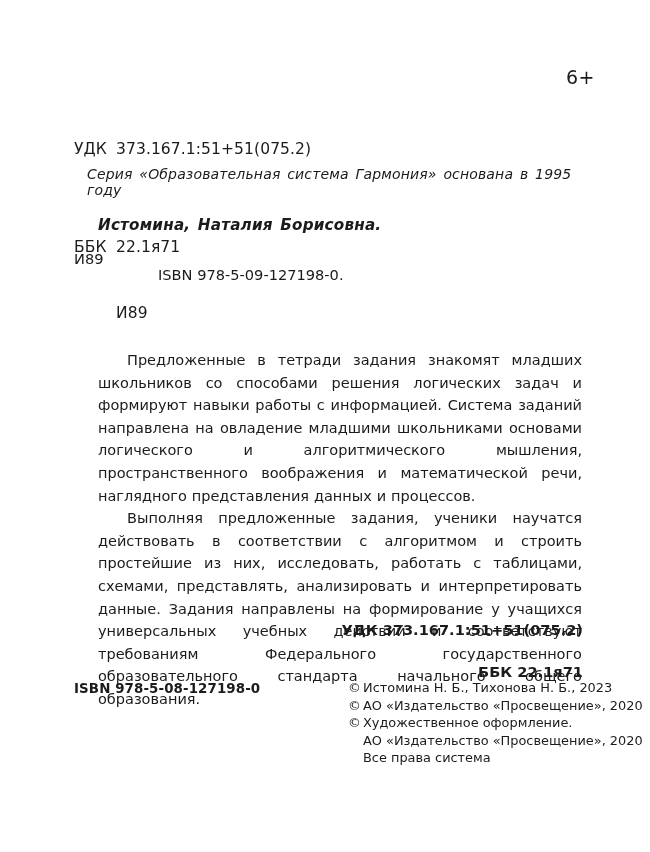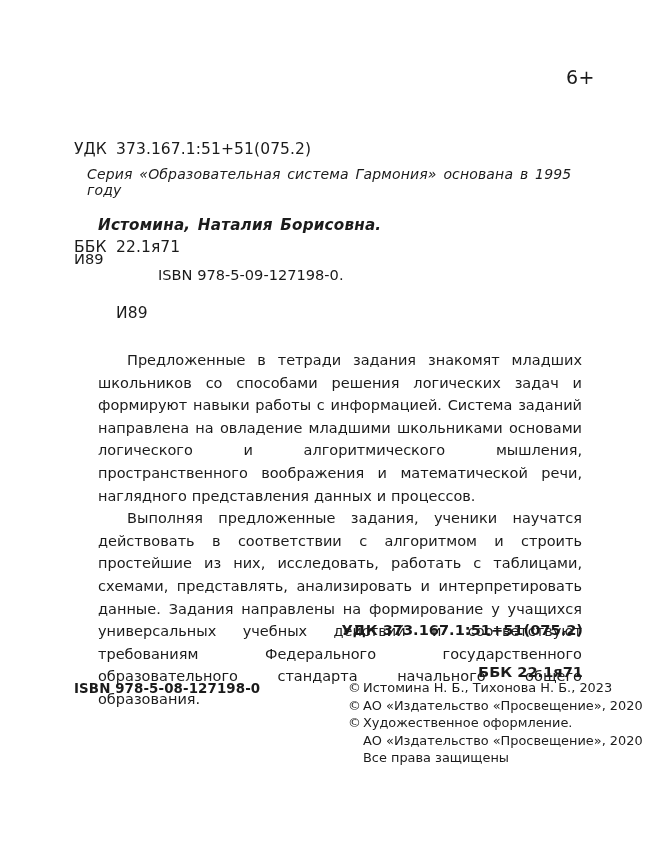--- a/index.html
+++ b/index.html
@@ -193,16 +193,16 @@
     <span class="code-repeat-line">ББК 22.1я71</span>
   </div>
 
   <div class="footer-isbn">ISBN 978-5-08-127198-0</div>
 
   <div class="copyright">
     <span class="cr-line"><span class="cr-mark">©</span><span>Истомина Н. Б., Тихонова Н. Б., 2023</span></span>
     <span class="cr-line"><span class="cr-mark">©</span><span>АО «Издательство «Просвещение», 2020</span></span>
     <span class="cr-line"><span class="cr-mark">©</span><span>Художественное оформление.</span></span>
     <span class="cr-line"><span>АО «Издательство «Просвещение», 2020</span></span>
-    <span class="cr-line"><span>Все права защищены</span></span>
+    <span class="cr-line"><span>Все права система</span></span>
   </div>
 
 </div>
 
 </body></html>

